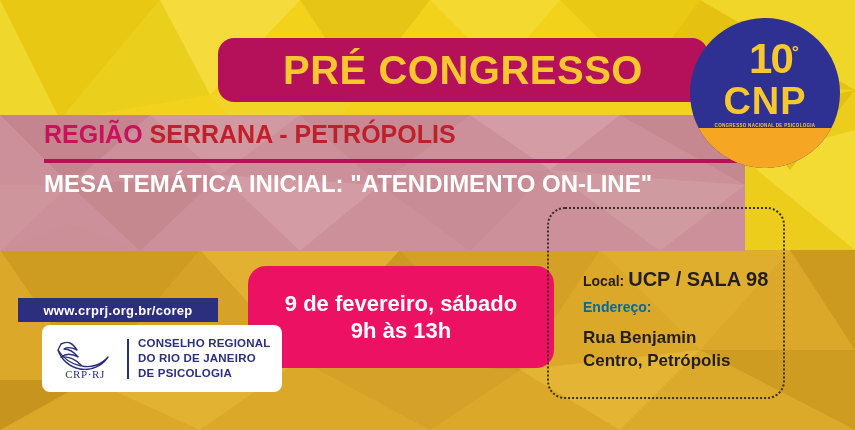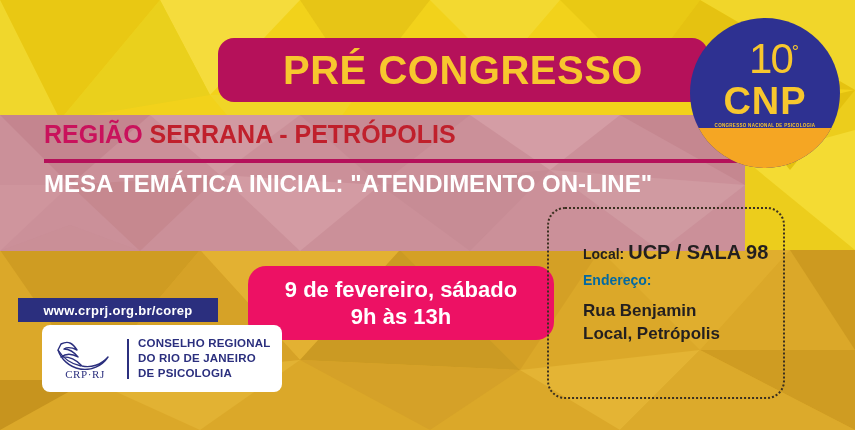--- a/index.html
+++ b/index.html
@@ -119,21 +119,21 @@
     display: flex;
     flex-direction: column;
     align-items: center;
     justify-content: flex-start;
     padding-top: 20px;
     box-sizing: border-box;
   }
   .cnp-ten {
     color: #f7c72e;
     font-size: 42px;
-    font-weight: normal;
+    font-weight: bold;
     line-height: 1;
     letter-spacing: -2px;
     margin-left: 16px;
   }
   .cnp-ten sup { font-size: 18px; vertical-align: super; }
   .cnp-abbr {
     color: #f7c72e;
     font-size: 38px;
     font-weight: bold;
     line-height: 1;
@@ -148,21 +148,21 @@
     margin-top: 3px;
     white-space: nowrap;
   }
 
   
   .date-box {
     position: absolute;
     left: 248px;
     top: 266px;
     width: 306px;
-    height: 74px;
+    height: 102px;
     background: #ed1164;
     border-radius: 18px;
     display: flex;
     flex-direction: column;
     align-items: center;
     justify-content: center;
   }
   .date-box .line {
     color: #ffffff;
     font-size: 22px;
@@ -176,21 +176,21 @@
     position: absolute;
     left: 547px;
     top: 207px;
     width: 238px;
     height: 192px;
     border: 2px dotted #3b3020;
     border-radius: 18px;
     box-sizing: border-box;
     padding: 32px 0 0 34px;
   }
-  .addr-row { white-space: nowrap; }
+  .addr-row { white-space: nowrap; margin-top: 27px; }
   .addr-label {
     color: #231f20;
     font-size: 14px;
     font-weight: bold;
   }
   .addr-venue {
     color: #231f20;
     font-size: 20px;
     font-weight: bold;
     margin-left: 4px;
@@ -358,21 +358,21 @@
     <div class="line">9h às 13h</div>
   </div>
 
   <div class="addr-box">
     <div class="addr-row">
       <span class="addr-label">Local:</span><span class="addr-venue">UCP / SALA 98</span>
     </div>
     <div class="addr-sub">Endereço:</div>
     <div class="addr-street">
       <div>Rua Benjamin</div>
-      <div>Local, Petrópolis</div>
+      <div>Centro, Petrópolis</div>
     </div>
   </div>
 
   <div class="url-bar">
     <span class="url-text">www.crprj.org.br/corep</span>
   </div>
 
   <div class="logo-card">
     <div class="logo-mark">
       <svg width="60" height="32" viewBox="0 0 60 32">

